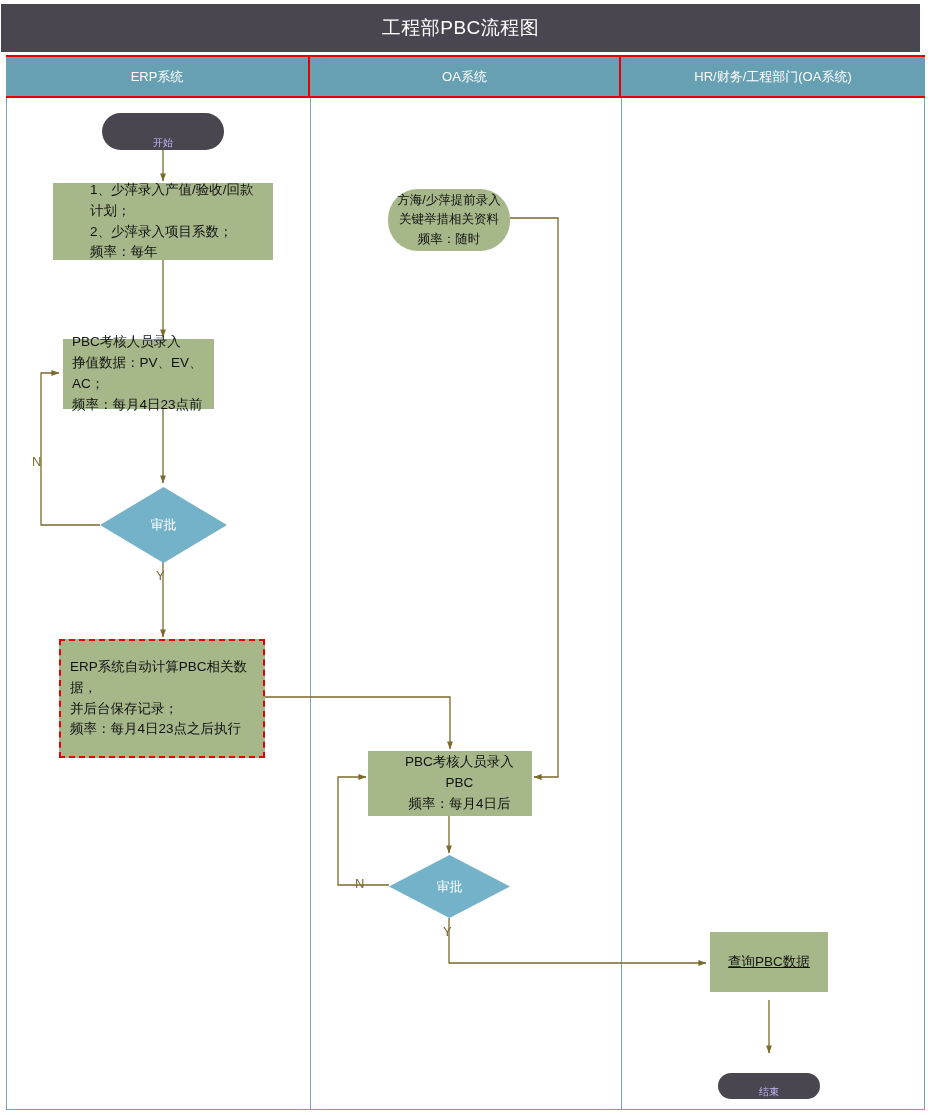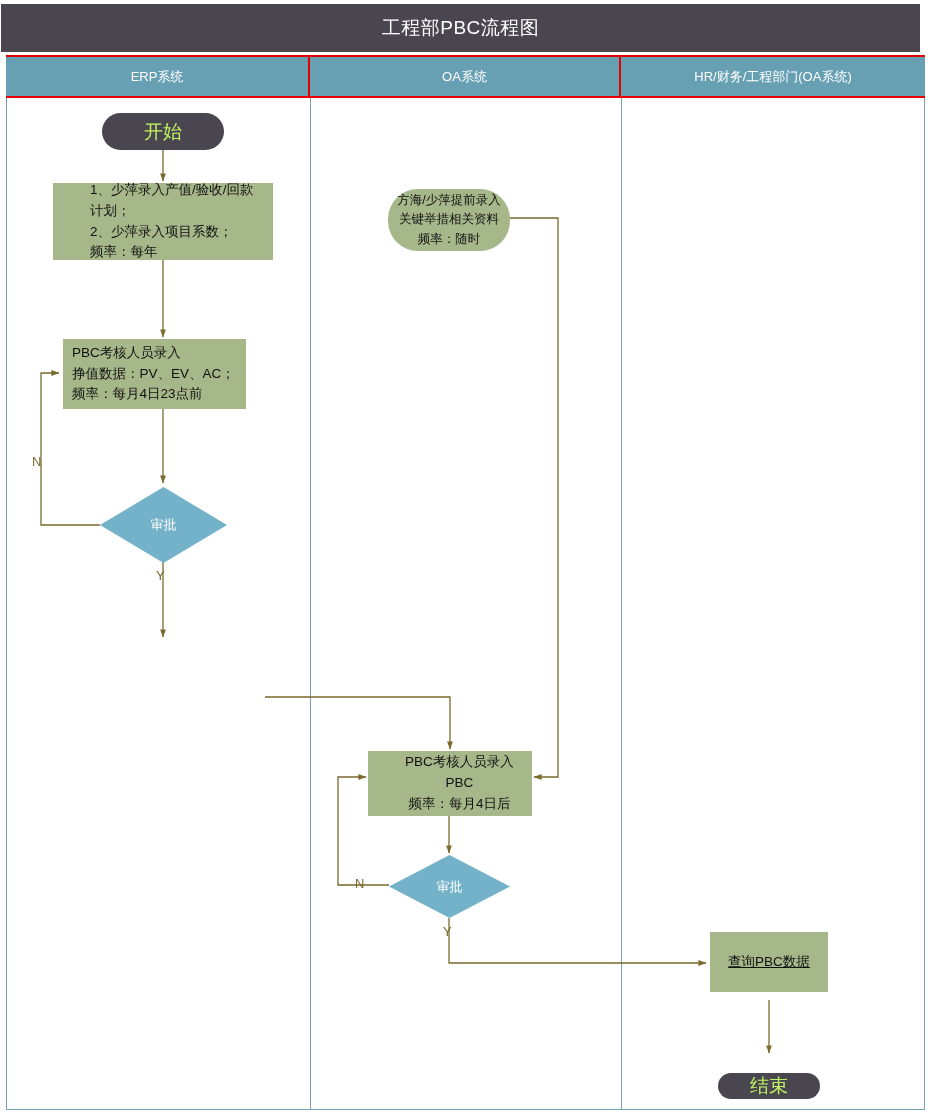--- a/index.html
+++ b/index.html
@@ -86,24 +86,24 @@
 
   
   .node {
     position: absolute;
     box-sizing: border-box;
   }
   .terminator {
     background: #4a464f;
     border-radius: 19px;
     display: flex;
-    align-items: center;
-    justify-content: center;
-    color: #bef264;
-    font-size: 19px;
+    align-items: flex-end;
+    justify-content: center;
+    color: #c4b5fd;
+    font-size: 10px;
   }
   .process {
     background: #a6b88a;
     display: flex;
     flex-direction: column;
     justify-content: center;
     color: #111111;
     font-size: 13.5px;
     line-height: 1.55;
     padding: 4px 9px;
@@ -204,30 +204,35 @@
   <div class="node terminator" style="left:102px; top:113px; width:122px; height:37px;">
     <span>开始</span>
   </div>
 
   <div class="node process left" style="left:53px; top:183px; width:220px; height:77px;padding-left:37px;">
     <span>1、少萍录入产值/验收/回款计划；</span>
     <span>2、少萍录入项目系数；</span>
     <span>频率：每年</span>
   </div>
 
-  <div class="node process left" style="left:63px; top:339px; width:183px; height:70px;">
+  <div class="node process left" style="left:63px; top:339px; width:151px; height:70px;">
     <span>PBC考核人员录入</span>
     <span>挣值数据：PV、EV、AC；</span>
     <span>频率：每月4日23点前</span>
   </div>
 
   <div class="node decision" style="left:100px; top:487px; width:127px; height:76px;">
     <span>审批</span>
   </div>
 
+  <div class="node process dashed left" style="left:59px; top:639px; width:206px; height:119px;">
+    <span>ERP系统自动计算PBC相关数据，</span>
+    <span>并后台保存记录；</span>
+    <span>频率：每月4日23点之后执行</span>
+  </div>
 
   <div class="node process center" style="left:388px; top:189px; width:122px; height:62px; font-size:12.5px;border-radius:30px;">
     <span>方海/少萍提前录入</span>
     <span>关键举措相关资料</span>
     <span>频率：随时</span>
   </div>
 
   <div class="node process center" style="left:368px; top:751px; width:164px; height:65px;padding-left:28px;">
     <span>PBC考核人员录入PBC</span>
     <span>频率：每月4日后</span>

